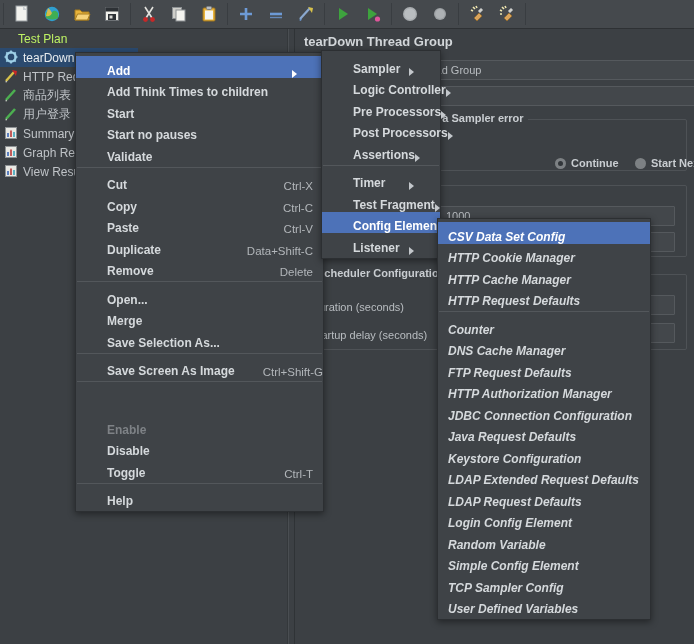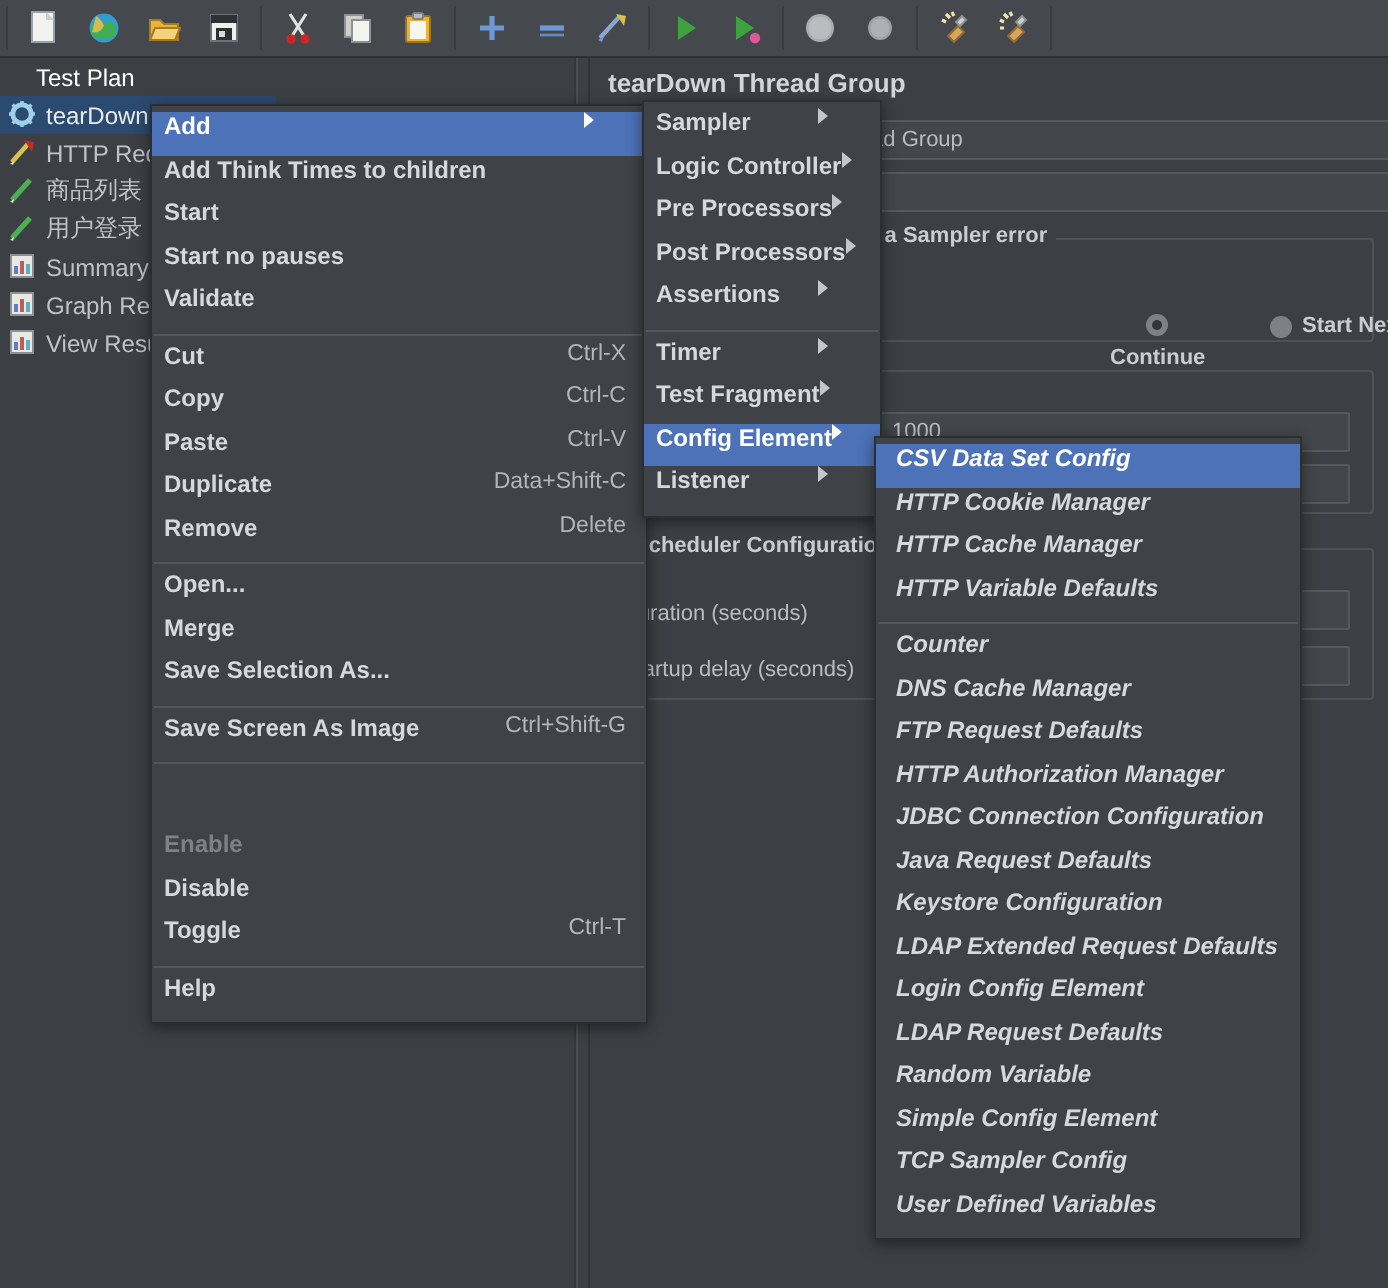--- a/index.html
+++ b/index.html
@@ -53,21 +53,21 @@
     position: absolute; left: 295px; top: 29px; right: 0; bottom: 0;
     background: #3c4044; overflow: hidden;
   }
 
   
   .tree-row {
     height: 19px; display: flex; align-items: center;
     padding-left: 4px; font-size: 12px; color: #bfc3c7;
     white-space: nowrap;
   }
-  .tree-row.root { padding-left: 18px; color: #ffffff; }
+  .tree-row.root { padding-left: 18px; color: #bef264; }
   .tree-row.selected {
     background: #2b4a6f; color: #e8ecef;
     width: 138px;
   }
   .tree-ico { width: 15px; height: 15px; margin-right: 4px; flex: 0 0 auto; }
 
   
   #rp-title {
     position: absolute; left: 9px; top: 5px;
     font-size: 13px; color: #d2d6d9; font-weight: bold;
@@ -91,22 +91,22 @@
 
   
   .menu {
     position: absolute;
     background: #3f4347;
     border: 1px solid #2c2f32;
     box-shadow: 0 2px 7px rgba(0,0,0,0.45);
     padding: 3px 0;
   }
   .mi {
-    height: 21.5px; display: flex; align-items: flex-start;
-    padding: 0 10px 0 6px;
+    height: 21.5px; display: flex; align-items: flex-end;
+    padding: 0 10px 0 31px;
     font-size: 12px; color: #d5d9dc; font-weight: bold;
     white-space: nowrap; position: relative;
   }
   .mi.sel { background: #4d72b8; color: #fff; }
   .mi.dim { color: #7e8286; margin-top: 33px; }
   .mi .accel {
     margin-left: auto; padding-left: 28px;
     font-weight: normal; color: #b2b6ba; font-size: 11.5px;
   }
   .mi .arrow {
@@ -343,21 +343,21 @@
     <div id="rp-title">tearDown Thread Group</div>
 
     <div class="rp-label" style="left:9px; top:36px;">Name:</div>
     <div class="rp-field" style="left:62px; top:31px; width:392px;">tearDown Thread Group</div>
 
     <div class="rp-label" style="left:9px; top:62px;">Comments:</div>
     <div class="rp-field" style="left:62px; top:57px; width:392px;"></div>
 
     <div class="rp-box" style="left:7px; top:90px; width:385px; height:52px;"></div>
     <div class="rp-legend" style="left:18px; top:83px;">Action to be taken after a Sampler error</div>
-    <div class="rp-radio" style="left:260px; top:128px;flex-direction:column;">
+    <div class="rp-radio" style="left:260px; top:128px;">
       <span class="dot on"></span>
       <span>Continue</span>
     </div>
     <div class="rp-radio" style="left:340px; top:128px;">
       <span class="dot"></span>
       <span>Start Next Thread Loop</span>
     </div>
 
     <div class="rp-box" style="left:7px; top:156px; width:385px; height:72px;"></div>
     <div class="rp-legend" style="left:18px; top:149px;">Thread Properties</div>
@@ -488,21 +488,21 @@
       <div class="mi sel">
         <span>CSV Data Set Config</span>
       </div>
       <div class="mi">
         <span>HTTP Cookie Manager</span>
       </div>
       <div class="mi">
         <span>HTTP Cache Manager</span>
       </div>
       <div class="mi">
-        <span>HTTP Variable Defaults</span>
+        <span>HTTP Request Defaults</span>
       </div>
       <div class="msep"></div>
       <div class="mi">
         <span>Counter</span>
       </div>
       <div class="mi">
         <span>DNS Cache Manager</span>
       </div>
       <div class="mi">
         <span>FTP Request Defaults</span>
@@ -516,26 +516,26 @@
       <div class="mi">
         <span>Java Request Defaults</span>
       </div>
       <div class="mi">
         <span>Keystore Configuration</span>
       </div>
       <div class="mi">
         <span>LDAP Extended Request Defaults</span>
       </div>
       <div class="mi">
+        <span>LDAP Request Defaults</span>
+      </div>
+      <div class="mi">
         <span>Login Config Element</span>
       </div>
       <div class="mi">
-        <span>LDAP Request Defaults</span>
-      </div>
-      <div class="mi">
         <span>Random Variable</span>
       </div>
       <div class="mi">
         <span>Simple Config Element</span>
       </div>
       <div class="mi">
         <span>TCP Sampler Config</span>
       </div>
       <div class="mi">
         <span>User Defined Variables</span>

